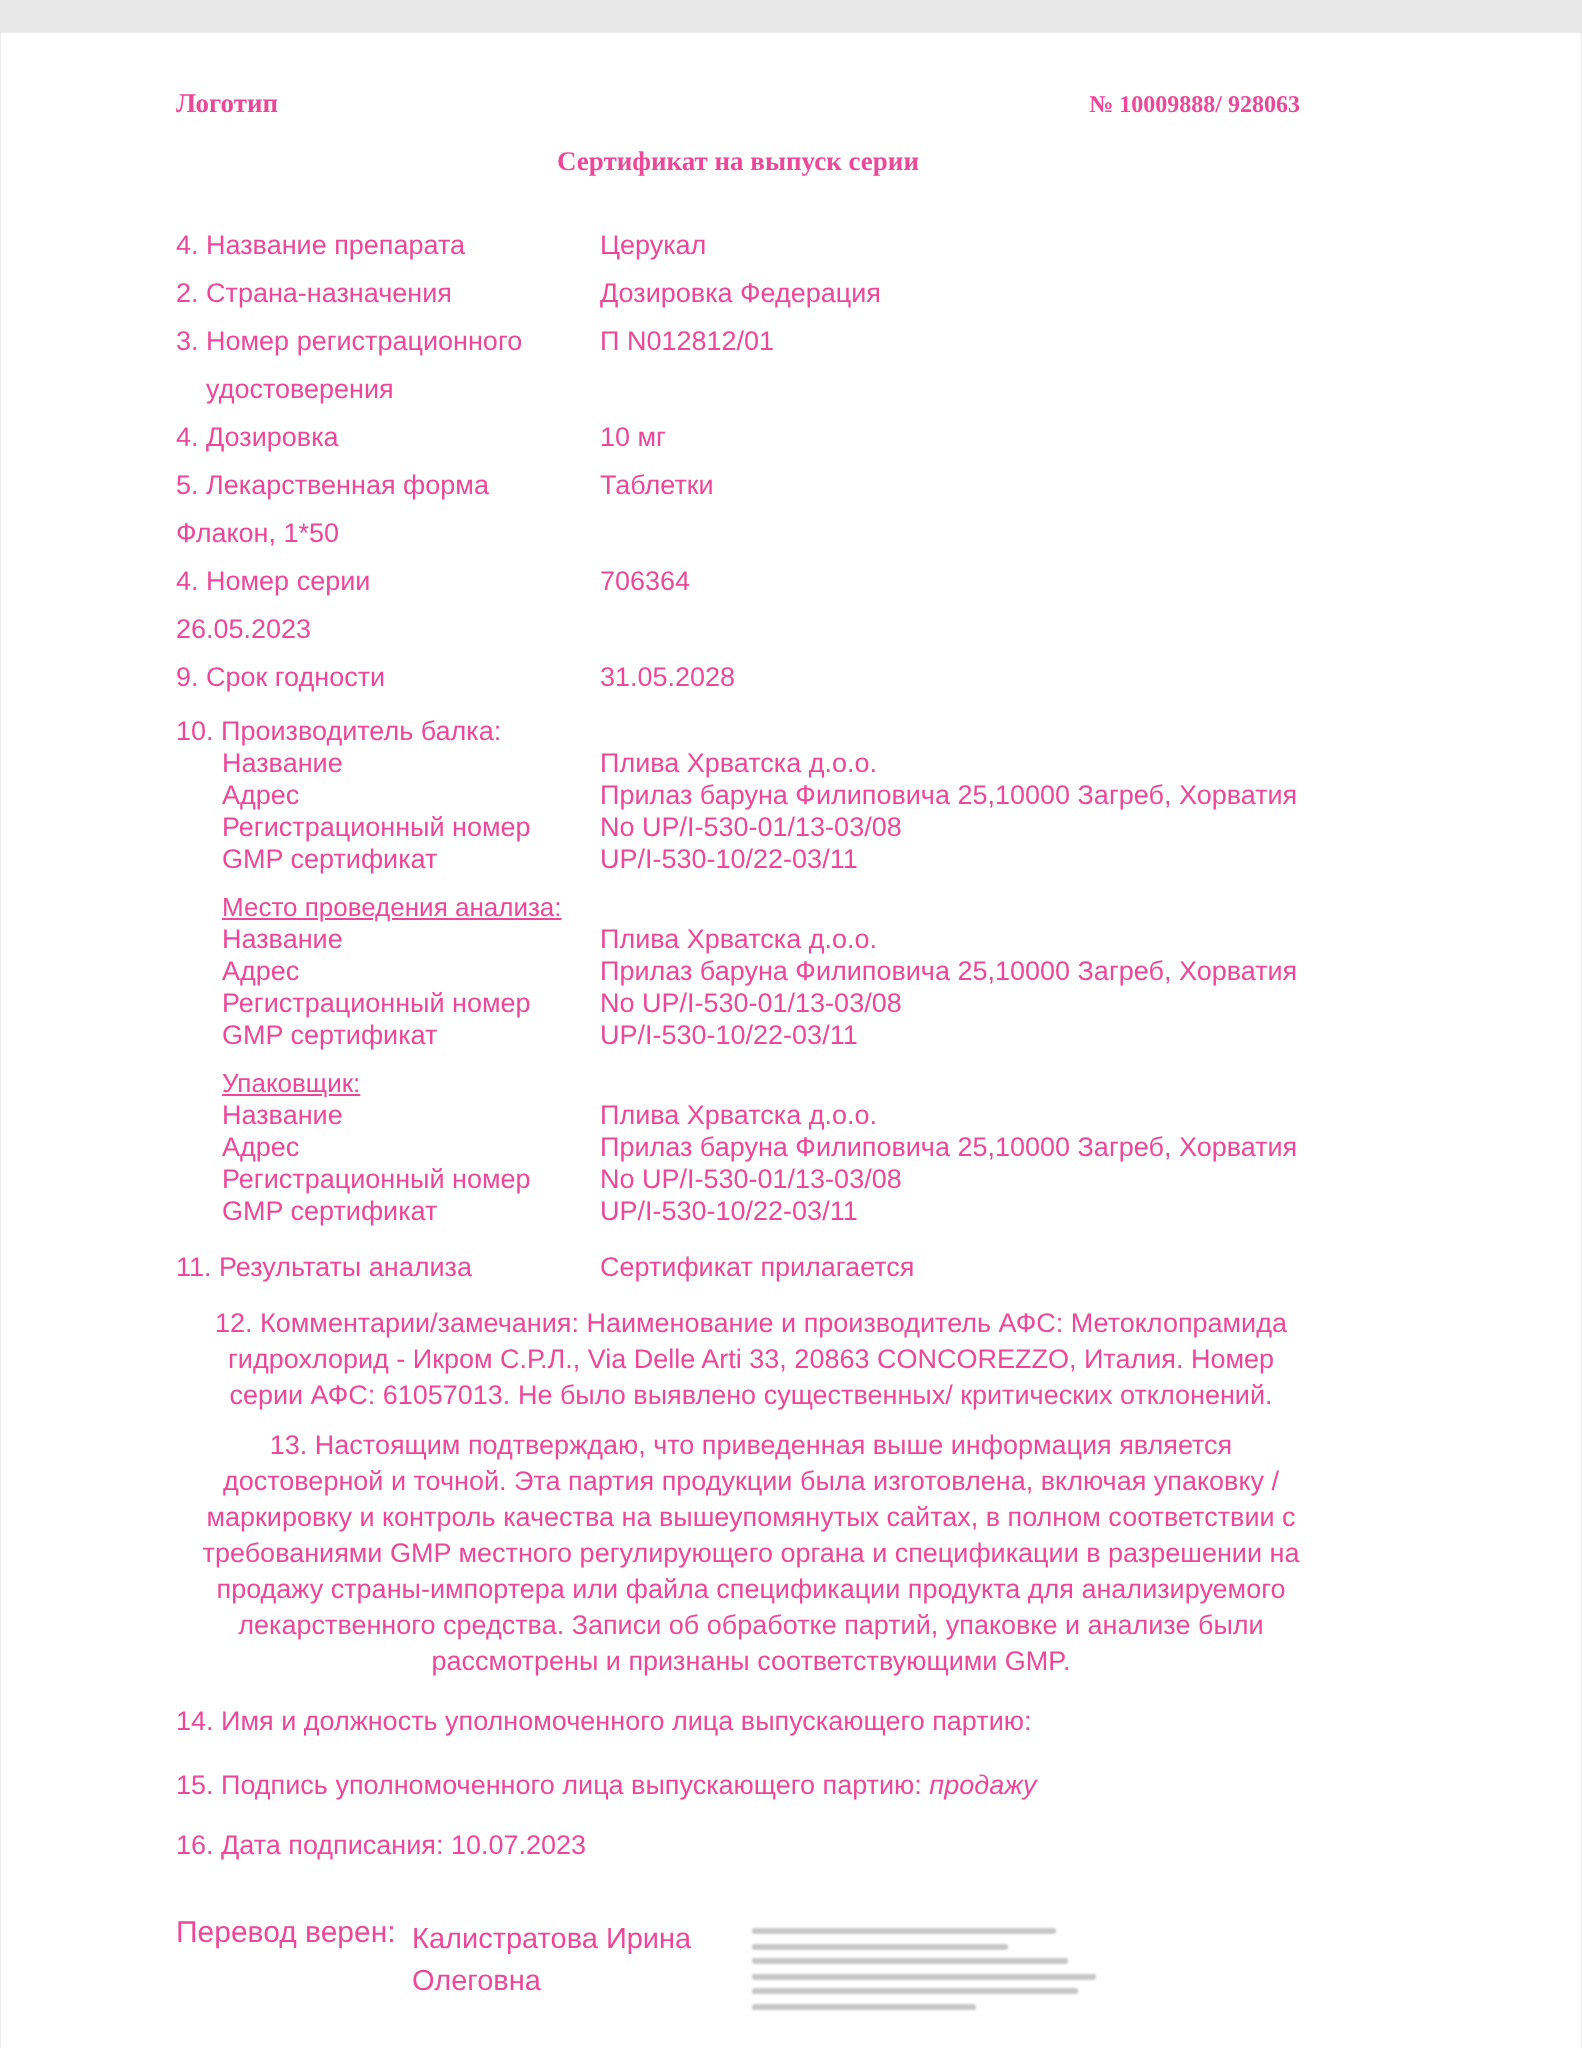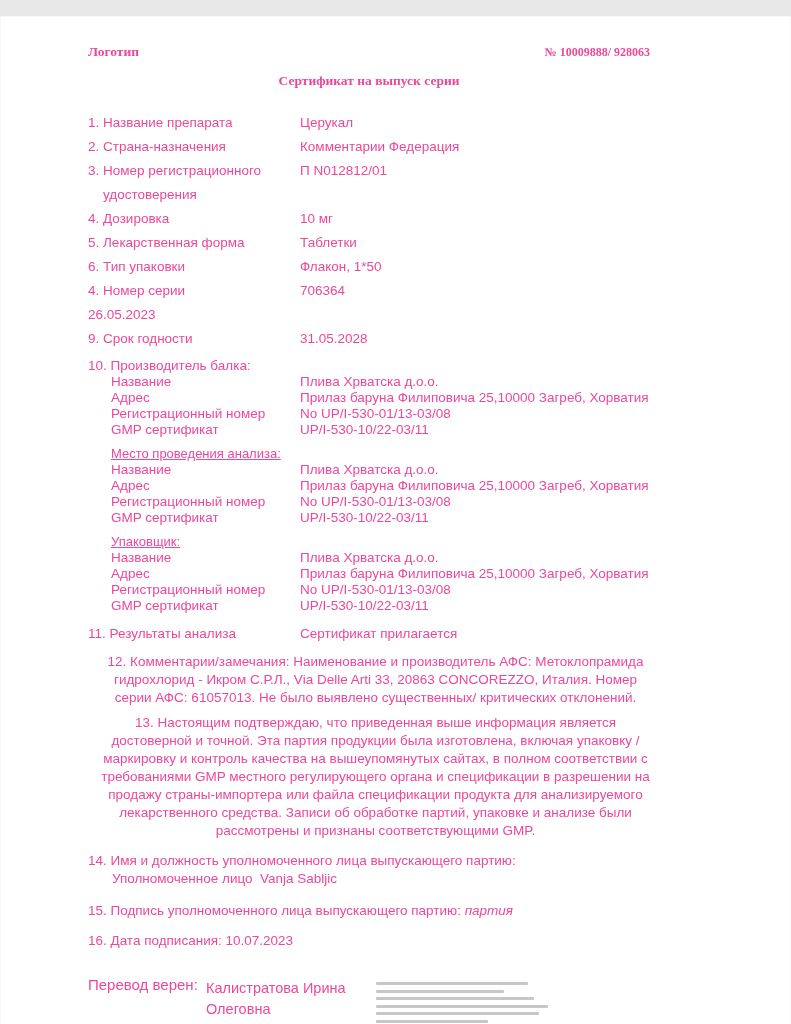--- a/index.html
+++ b/index.html
@@ -103,42 +103,41 @@
 
     <div class="header">
       <span class="logo-text">Логотип</span>
       <span class="doc-number">№ 10009888/ 928063</span>
     </div>
 
     <div class="title">Сертификат на выпуск серии</div>
 
     <div class="fields">
       <div class="frow">
-        <span class="flabel">1. Название препарата</span>
+        <span class="flabel">4. Название препарата</span>
         <span class="fvalue">Церукал</span>
       </div>
       <div class="frow">
         <span class="flabel">2. Страна-назначения</span>
-        <span class="fvalue">Комментарии Федерация</span>
+        <span class="fvalue">Дозировка Федерация</span>
       </div>
       <div class="frow">
         <span class="flabel">3. Номер регистрационного
     удостоверения</span>
         <span class="fvalue">П N012812/01</span>
       </div>
       <div class="frow">
         <span class="flabel">4. Дозировка</span>
         <span class="fvalue">10 мг</span>
       </div>
       <div class="frow">
         <span class="flabel">5. Лекарственная форма</span>
         <span class="fvalue">Таблетки</span>
       </div>
       <div class="frow">
-        <span class="flabel">6. Тип упаковки</span>
         <span class="fvalue">Флакон, 1*50</span>
       </div>
       <div class="frow">
         <span class="flabel">4. Номер серии</span>
         <span class="fvalue">706364</span>
       </div>
       <div class="frow">
         <span class="fvalue">26.05.2023</span>
       </div>
       <div class="frow">
@@ -222,25 +221,24 @@
     <div class="para">13. Настоящим подтверждаю, что приведенная выше информация является
 достоверной и точной. Эта партия продукции была изготовлена, включая упаковку /
 маркировку и контроль качества на вышеупомянутых сайтах, в полном соответствии с
 требованиями GMP местного регулирующего органа и спецификации в разрешении на
 продажу страны-импортера или файла спецификации продукта для анализируемого
 лекарственного средства. Записи об обработке партий, упаковке и анализе были
 рассмотрены и признаны соответствующими GMP.</div>
 
     <div class="item14">
       <div>14. Имя и должность уполномоченного лица выпускающего партию:</div>
-      <div class="item14-line2">Уполномоченное лицо  Vanja Sabljic</div>
     </div>
 
     <div class="item15">
-      <span>15. Подпись уполномоченного лица выпускающего партию: </span><span class="sig-word">партия</span>
+      <span>15. Подпись уполномоченного лица выпускающего партию: </span><span class="sig-word">продажу</span>
     </div>
 
     <div class="item16">16. Дата подписания: 10.07.2023</div>
 
     <div class="footer">
       <span class="translation-label">Перевод верен:</span>
       <span class="translator-name">Калистратова Ирина
 Олеговна</span>
       <span class="stamp">
         <span class="sline s1" style="display: block;"></span>

